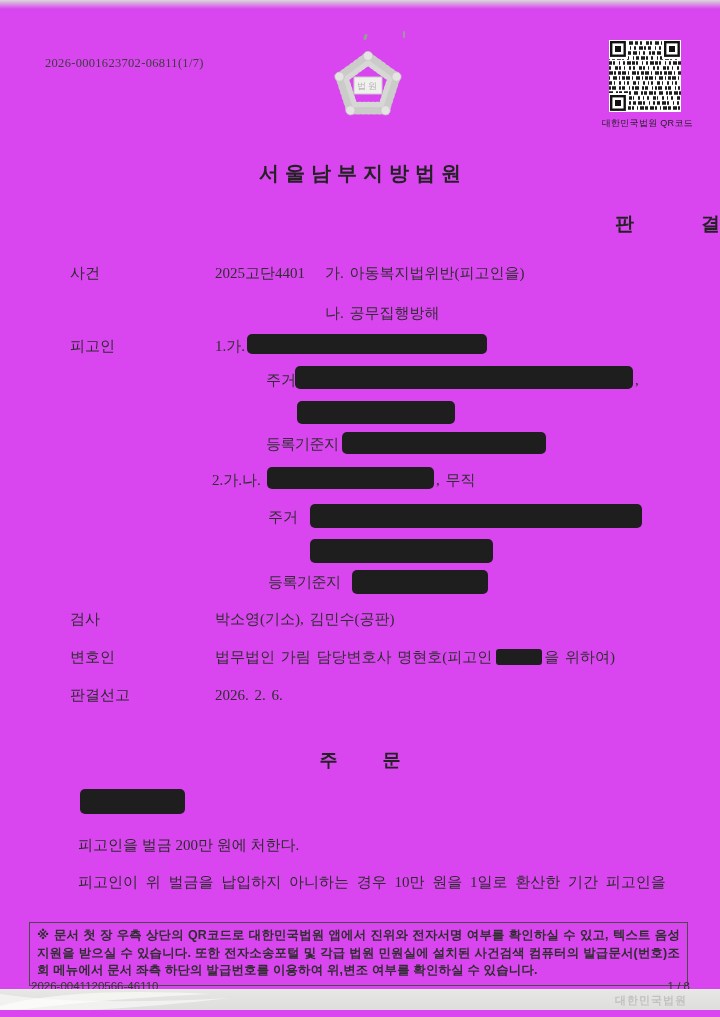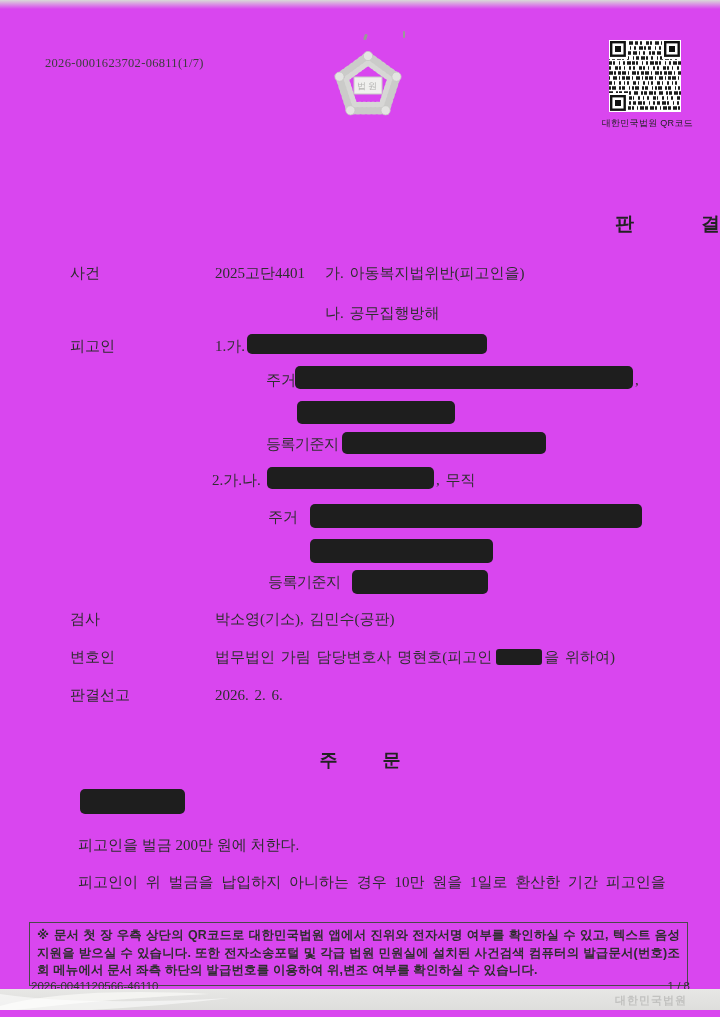--- a/index.html
+++ b/index.html
@@ -114,20 +114,21 @@
       </g>
       <g fill="#111">
         <rect x="6" y="6" width="6" height="6"></rect>
         <rect x="60" y="6" width="6" height="6"></rect>
         <rect x="6" y="60" width="6" height="6"></rect>
       </g>
     </svg>
     <div class="qr-label">대한민국법원 QR코드</div>
   </div>
 
+  <div class="court-title">서울남부지방법원</div>
   <div class="doc-type">
     <span class="gap-r">판</span><span>결</span>
   </div>
 
   <div class="row" style="top:264px">
     <span class="lbl lbl-2">사건</span>
     <span class="val" style="left:215px">2025고단4401</span>
     <span class="val" style="left:325px">가. 아동복지법위반(피고인을)</span>
   </div>
   <div class="row" style="top:304px">

